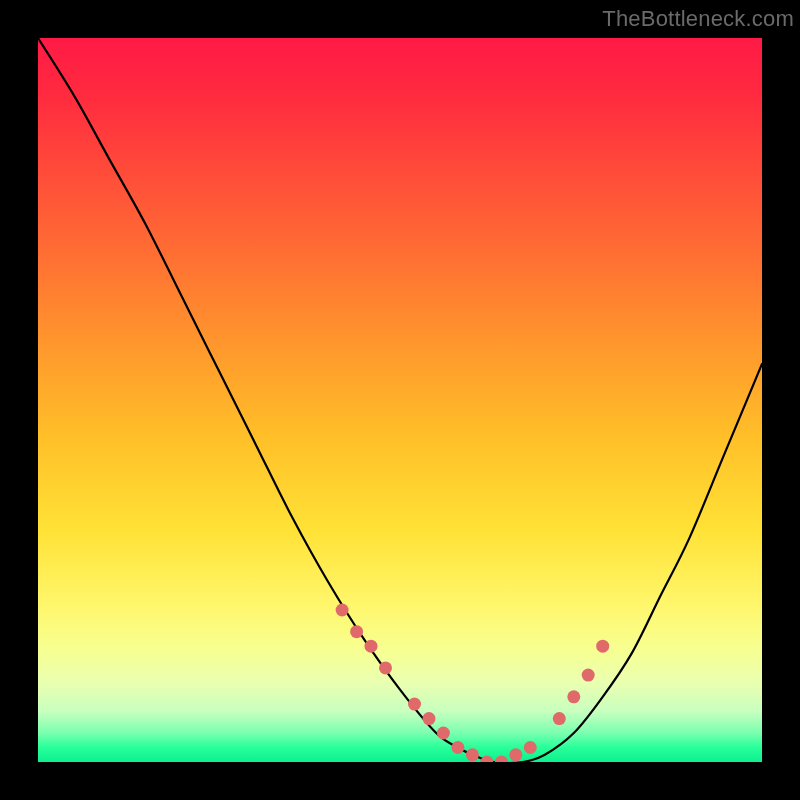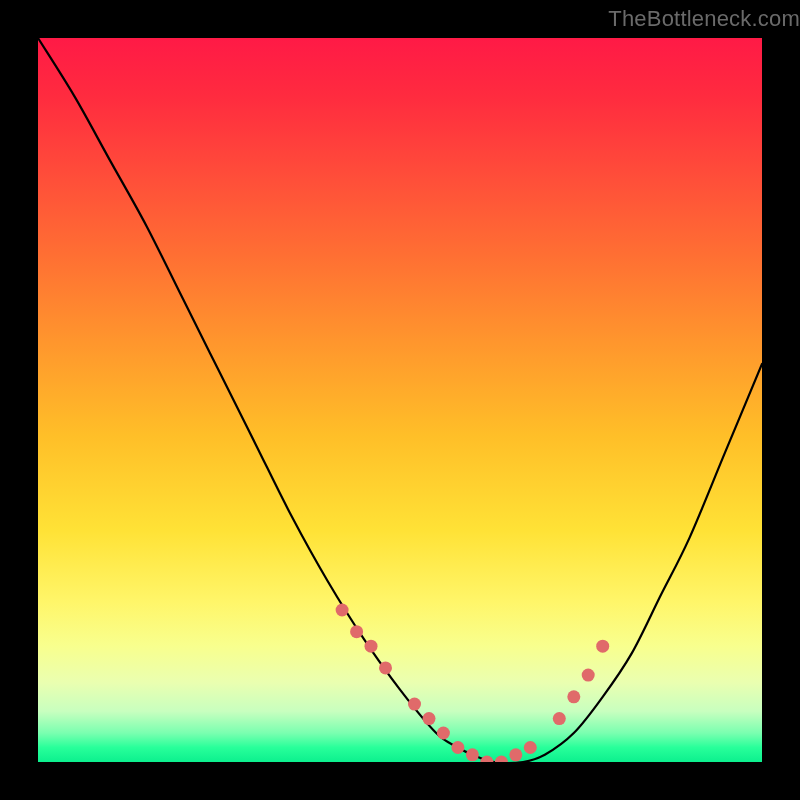--- a/index.html
+++ b/index.html
@@ -38,21 +38,21 @@
       #eaffb0 89%,
       #c8ffbf 93%,
       #7affb0 96%,
       #28ff9a 98%,
       #0cf08e 100%
     );
   }
   .watermark {
     position: absolute;
     top: 6px;
-    right: 0;
+    right: 6px;
     color: #6a6a6a;
     font-size: 22px;
     font-weight: 500;
     letter-spacing: 0.2px;
     text-align: right;
   }
   svg.curve {
     position: absolute;
     left: 0;
     top: 0;

